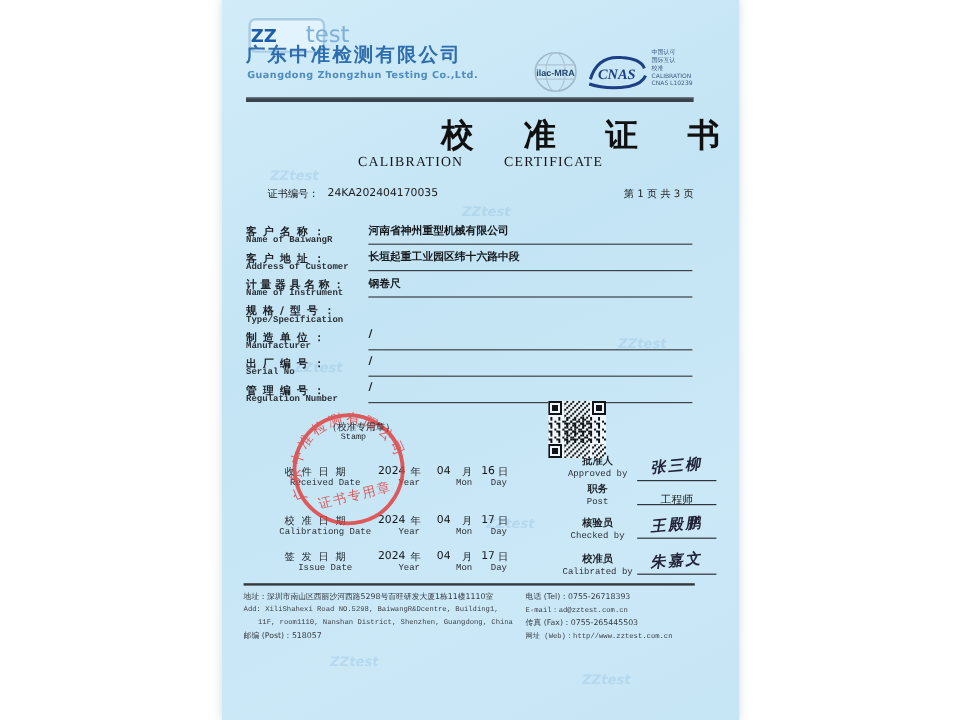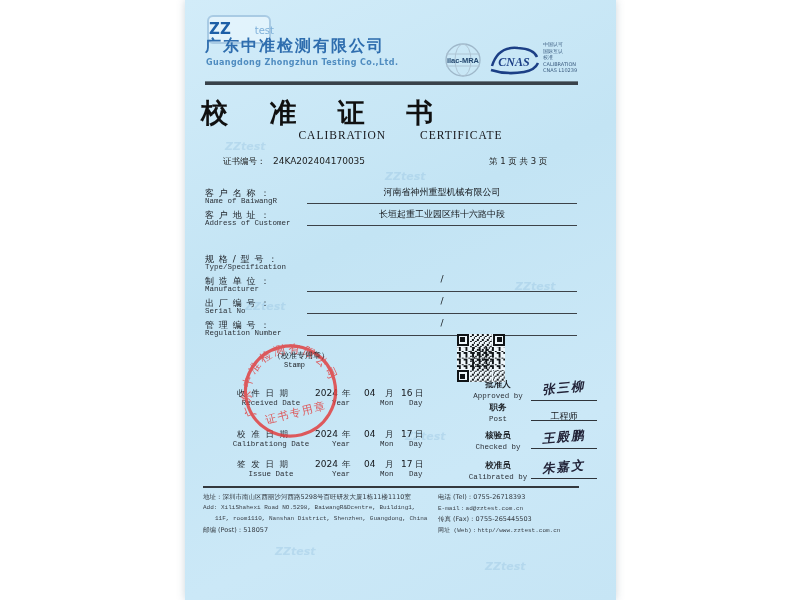--- a/index.html
+++ b/index.html
@@ -8,41 +8,41 @@
   .abs{position:absolute;}
   .page{position:absolute;left:185px;top:0;width:431px;height:600px;
         background:linear-gradient(155deg,#d2ecf9 0%,#c3e4f4 40%,#cbe8f7 75%,#c6e5f5 100%);
         box-shadow:0 0 8px rgba(60,90,110,.25);overflow:hidden;}
   .wm{position:absolute;color:rgba(130,180,215,.28);font-size:11px;font-weight:bold;
       font-style:italic;pointer-events:none;}
   
   .logobox{left:22px;top:15px;width:60px;height:25px;border:2px solid #a9cbe4;border-radius:6px;
            background:rgba(240,250,255,.55);text-align:center;line-height:24px;}
   .logobox .zz{font-weight:bold;color:#1d5fa7;font-size:15px;}
-  .logobox .tst{color:#7fb0d9;font-size:10px;margin-left:24px;}
+  .logobox .tst{color:#7fb0d9;font-size:19px;margin-left:24px;}
   .company-cn{left:20px;top:36px;font-size:16px;font-weight:bold;color:#2e6dae;
               letter-spacing:2px;white-space:nowrap;}
   .company-en{left:21px;top:58px;font-size:8px;font-weight:bold;color:#4f8cc0;
               letter-spacing:.4px;white-space:nowrap;}
   .cnas-side{left:358px;top:41px;font-size:5px;line-height:6.5px;color:#3c5d80;white-space:pre-line;}
   .toprule{left:20px;top:81px;width:373px;height:3px;background:#39424a;
            border-top:1px solid #6d7e88;}
   
-  .title-cn{left:0;top:95px;width:431px;text-align:left;font-size:27px;font-weight:bold;
+  .title-cn{left:0;top:95px;width:431px;text-align:right;font-size:27px;font-weight:bold;
             letter-spacing:16px;text-indent:16px;color:#101010;}
   .title-en{left:0;top:129px;width:431px;display:flex;justify-content:center;gap:34px;
             font-family:"Liberation Serif",serif;font-size:11.5px;letter-spacing:1px;color:#16161a;}
   .certline{top:156px;font-size:8.5px;}
   
-  .inforow{left:0;width:373px;height:22px;}
+  .inforow{left:0;width:373px;height:22px;font-weight:bold;}
   .inforow>div{position:absolute;}
   .lblcn{left:20px;top:1px;font-size:9px;letter-spacing:1px;color:#20242a;white-space:nowrap;}
   .lblen{left:20px;top:11px;font-size:7.5px;font-family:"Liberation Mono",monospace;color:#2c3138;white-space:nowrap;}
   .valwrap{left:122px;top:0;width:270px;height:17px;border-bottom:1px solid #3c4248;
-           text-align:center;font-size:9px;color:#15181c;}
+           text-align:left;font-size:9px;color:#15181c;}
   
   .sealnote-cn{left:88px;top:350px;font-size:8px;color:#23262b;z-index:3;}
   .sealnote-en{left:99px;top:361px;font-size:7px;font-family:"Liberation Mono",monospace;color:#23262b;z-index:3;}
   .stamp{left:48px;top:333px;z-index:2;opacity:.82;transform:rotate(-14deg);}
   .qr{left:272px;top:334px;z-index:2;}
   
   .daterow{left:0;width:270px;height:22px;}
   .daterow>span{position:absolute;white-space:nowrap;}
   .d-cn{left:52px;top:0;font-size:8.5px;letter-spacing:1.5px;color:#1d2126;}
   .d-en{left:40px;top:11px;width:92px;text-align:center;font-size:7.5px;font-family:"Liberation Mono",monospace;color:#2c3138;}
@@ -105,31 +105,36 @@
   <div class="abs toprule"></div>
 
   <div class="abs title-cn">校 准 证 书</div>
   <div class="abs title-en">
     <span>CALIBRATION</span>
     <span>CERTIFICATE</span>
   </div>
 
   <div class="abs certline" style="left:38px">证书编号：</div>
   <div class="abs certline" style="left:88px;font-size:9px">24KA202404170035</div>
-  <div class="abs certline" style="left:304px;width:88px;text-align:left">第 1 页 共 3 页</div>
+  <div class="abs certline" style="left:320px;width:88px;text-align:center">第 1 页 共 3 页</div>
 
   <div class="abs inforow" style="top:186px">
     <div class="lblcn">客 户 名 称 ：</div>
     <div class="lblen">Name of BaiwangR</div>
     <div class="valwrap">河南省神州重型机械有限公司</div>
   </div>
   <div class="abs inforow" style="top:208px">
     <div class="lblcn">客 户 地 址 ：</div>
     <div class="lblen">Address of Customer</div>
     <div class="valwrap">长垣起重工业园区纬十六路中段</div>
+  </div>
+  <div class="abs inforow" style="top:230px">
+    <div class="lblcn" style="letter-spacing:0">计 量 器 具 名 称 ：</div>
+    <div class="lblen">Name of Instrument</div>
+    <div class="valwrap">钢卷尺</div>
   </div>
   <div class="abs inforow" style="top:252px">
     <div class="lblcn">规 格 / 型 号 ：</div>
     <div class="lblen">Type/Specification</div>
   </div>
   <div class="abs inforow" style="top:274px">
     <div class="lblcn">制 造 单 位 ：</div>
     <div class="lblen">Manufacturer</div>
     <div class="valwrap">/</div>
   </div>

